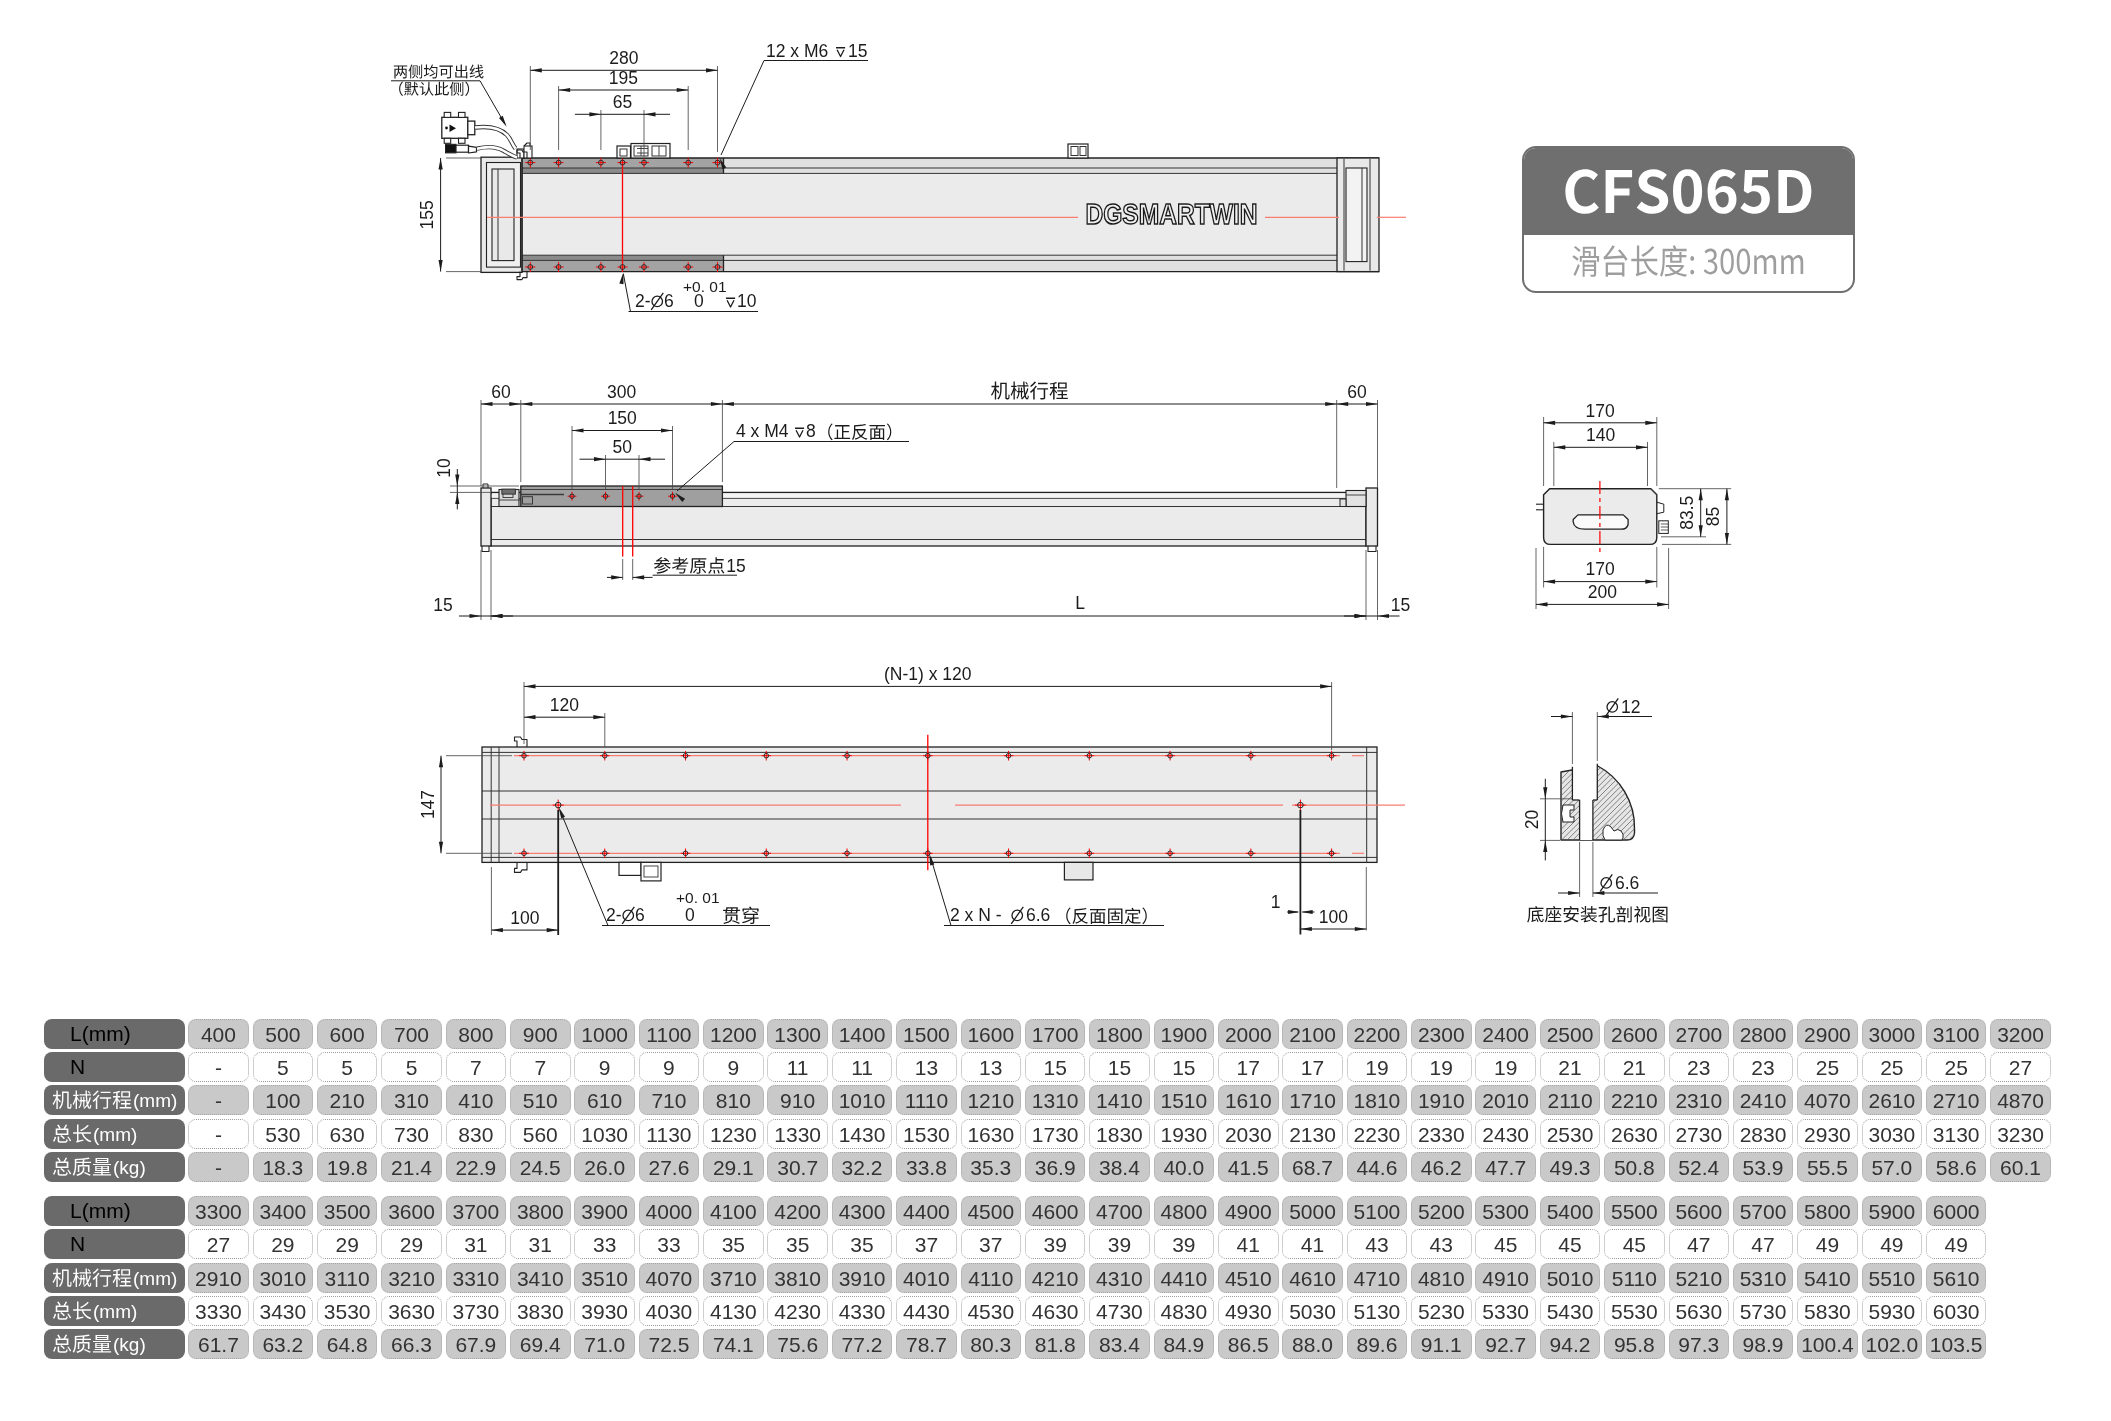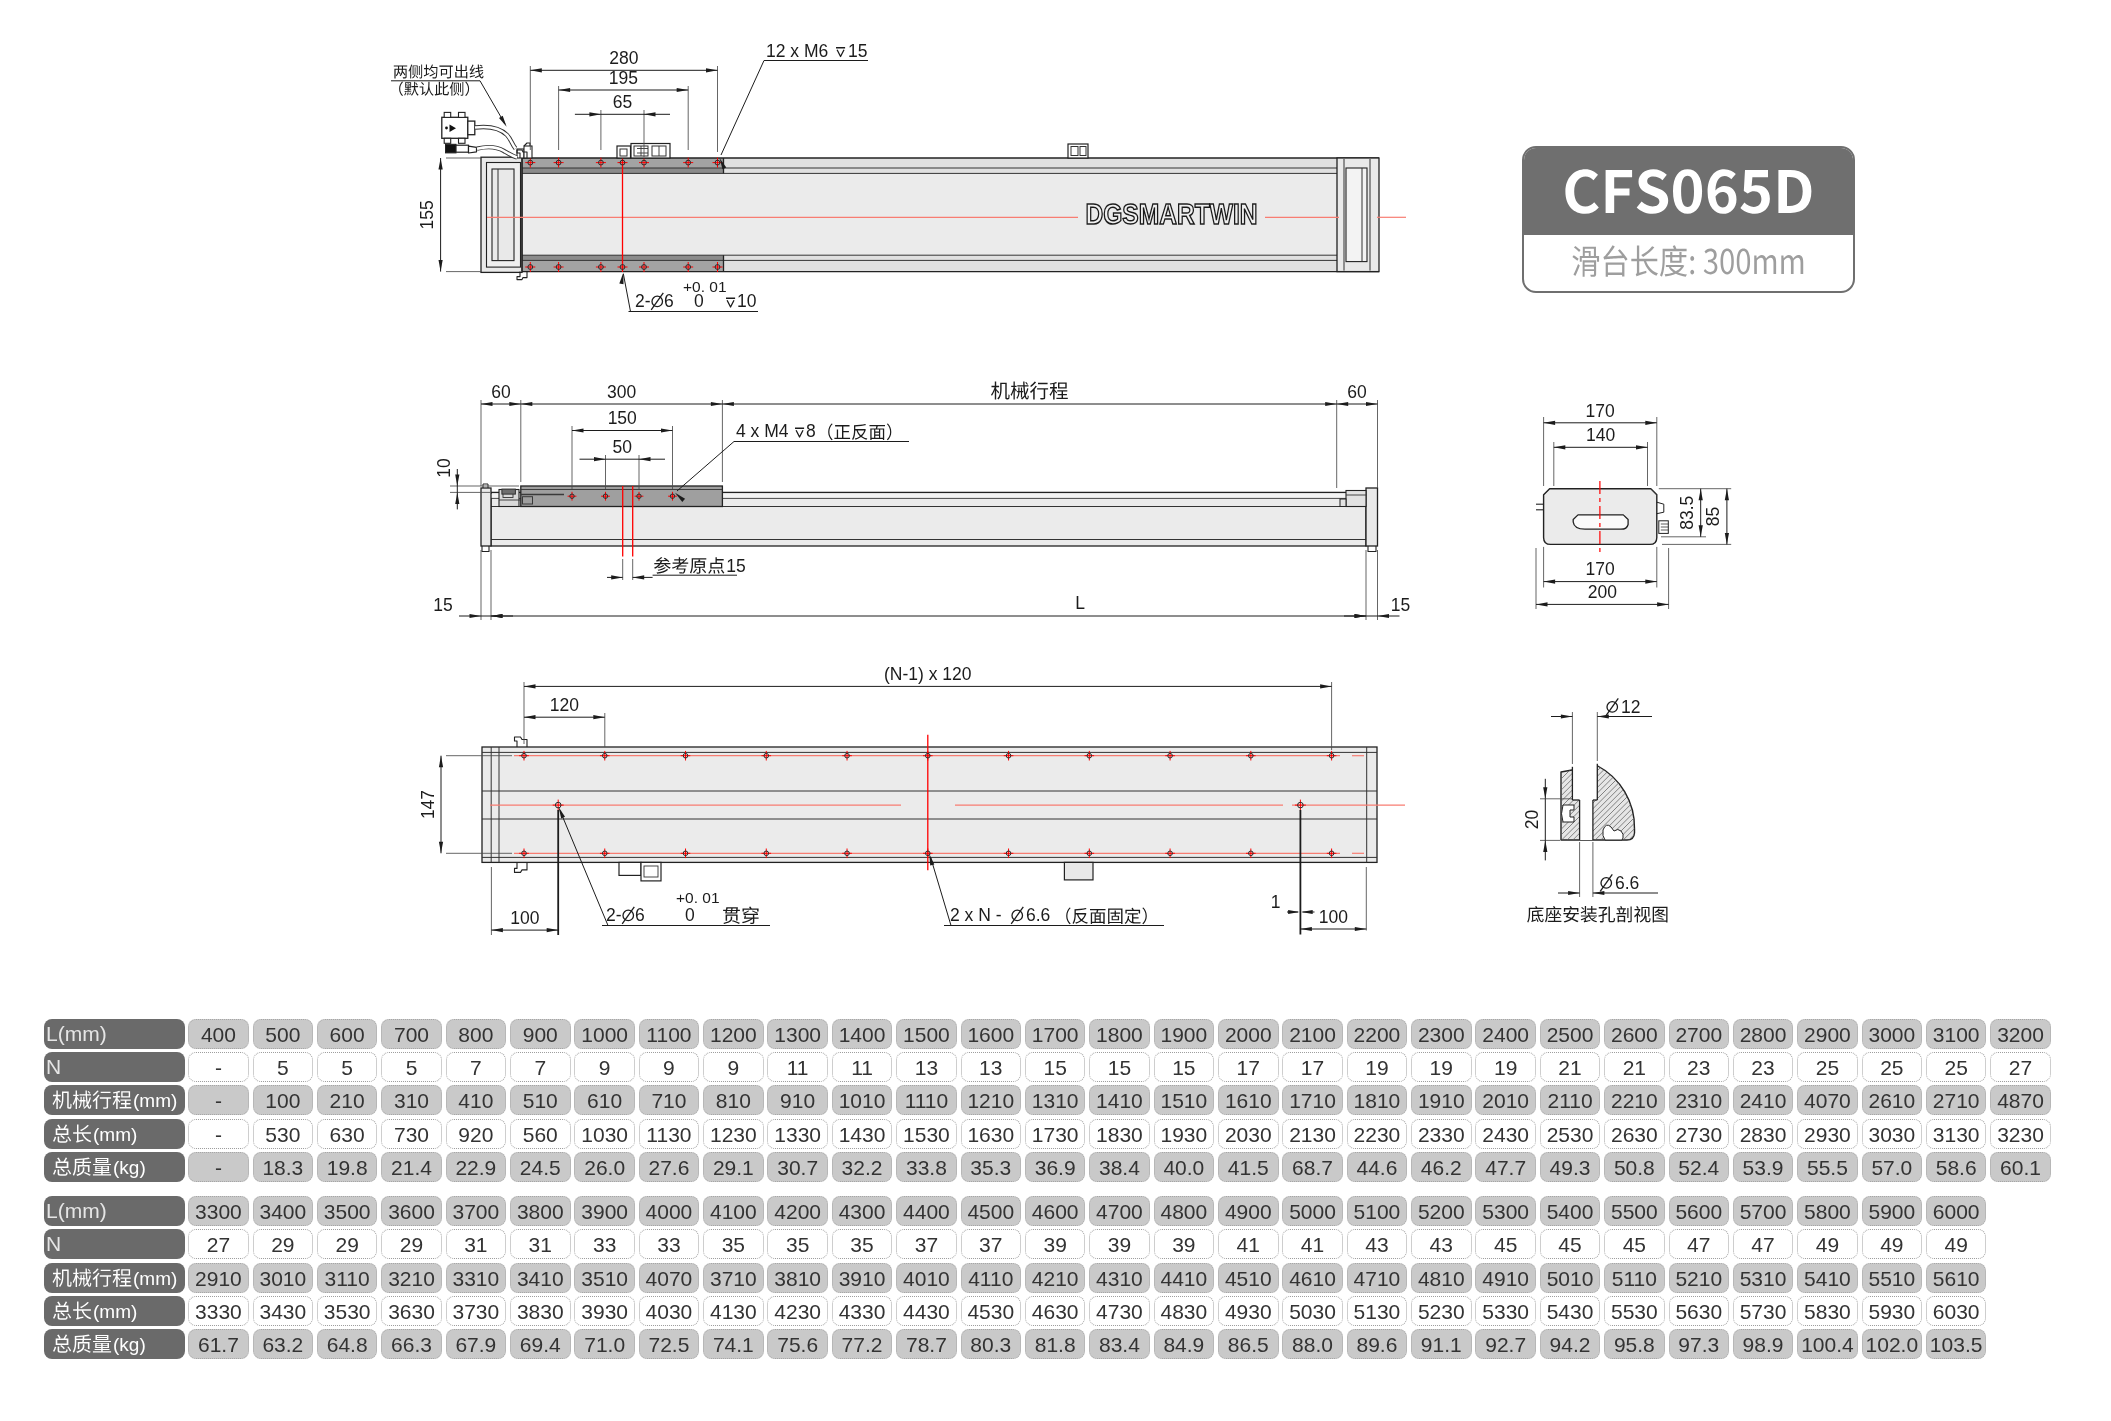--- a/index.html
+++ b/index.html
@@ -1,17 +1,17 @@
 <!DOCTYPE html>
 <html><head><meta charset="utf-8">
 <style>
 html,body{margin:0;padding:0;background:#fff;}
 #page{position:relative;width:2111px;height:1421px;background:#fff;overflow:hidden;font-family:"Liberation Sans",sans-serif;}
 .hc{position:absolute;width:141.0px;height:30.0px;background:#6a6a6a;border-radius:8px;}
-.ht{position:absolute;left:2px;top:0;line-height:30.0px;font-size:21px;color:#e5e5e5;}
+.ht{position:absolute;left:26px;top:0;line-height:30.0px;font-size:21px;color:#000000;}
 .dc{position:absolute;width:60.5px;height:30.0px;border-radius:8px;line-height:30.0px;font-size:21px;color:#333;text-align:center;box-sizing:border-box;}
 .dc.g{background:#c9c9c9;border:1px dotted #a6a6a6;}
 .dc.w{background:#fff;border:1px dotted #9e9e9e;}
 #lbox{position:absolute;left:1521.7px;top:146px;width:333.3px;height:147px;border:2.5px solid #6f6f6f;border-radius:14px;box-sizing:border-box;overflow:hidden;}
 #lboxtop{position:absolute;left:0;top:0;width:100%;height:86.5px;background:#6f6f6f;}
 </style></head>
 <body>
 <div id="page">
 <svg width="2111" height="1000" viewBox="0 0 2111 1000" style="position:absolute;left:0;top:0">
       <rect x="522.0" y="158.0" width="857.0" height="15.400000000000006" fill="#e0e0e0"></rect>
@@ -668,21 +668,21 @@
         <g transform="translate(8,22.3)">
           <path d="M15.2 -4.3C16.3 -2.9 17.5 -1 17.9 0.2L19.2 -0.6C18.7 -1.8 17.5 -3.6 16.3 -4.9ZM8.2 -5.4C9.6 -4.5 11.1 -3.1 11.8 -2.1L12.9 -3C12.2 -4 10.6 -5.3 9.3 -6.2ZM5.6 -4.8V-0.7C5.6 0.9 6.2 1.4 8.6 1.4C9.1 1.4 12.6 1.4 13.1 1.4C15 1.4 15.5 0.8 15.7 -1.5C15.2 -1.6 14.6 -1.8 14.3 -2C14.1 -0.3 14 0 13 0C12.2 0 9.3 0 8.7 0C7.4 0 7.2 -0.1 7.2 -0.7V-4.8ZM2.7 -4.5C2.4 -3 1.7 -1.2 0.9 -0.2L2.2 0.5C3.1 -0.7 3.8 -2.6 4.2 -4.2ZM5.3 -11.3H14.7V-7.8H5.3ZM3.7 -12.8V-6.4H16.4V-12.8H13.1C13.8 -13.8 14.6 -15 15.2 -16.2L13.7 -16.8C13.2 -15.6 12.3 -13.9 11.5 -12.8H7.4L8.6 -13.4C8.2 -14.3 7.3 -15.7 6.4 -16.7L5.1 -16.1C6 -15.1 6.8 -13.7 7.2 -12.8Z M35.4 -16.4C33.6 -14.3 30.7 -12.4 27.9 -11.2C28.3 -10.9 28.9 -10.3 29.2 -10C31.9 -11.3 34.9 -13.4 36.9 -15.7ZM21.1 -9V-7.5H25V-1.1C25 -0.3 24.5 0 24.1 0.1C24.4 0.5 24.7 1.1 24.8 1.5C25.2 1.2 26 0.9 31.5 -0.5C31.4 -0.9 31.3 -1.5 31.3 -1.9L26.5 -0.8V-7.5H29.7C31.3 -3.3 34.1 -0.4 38.3 1C38.5 0.6 39 -0.1 39.3 -0.4C35.5 -1.5 32.7 -4 31.2 -7.5H38.9V-9H26.5V-16.7H25V-9Z" fill="#fff"></path>
         </g>
         <text x="49.0" y="22.3" font-family="Liberation Sans, sans-serif" font-size="19" fill="#fff">(mm)</text>
       </svg>
     </div>
     <div class="dc w" style="left:188.2px;top:1118.6px">-</div>
     <div class="dc w" style="left:252.6px;top:1118.6px">530</div>
     <div class="dc w" style="left:316.9px;top:1118.6px">630</div>
     <div class="dc w" style="left:381.3px;top:1118.6px">730</div>
-    <div class="dc w" style="left:445.6px;top:1118.6px">920</div>
+    <div class="dc w" style="left:445.6px;top:1118.6px">830</div>
     <div class="dc w" style="left:510.0px;top:1118.6px">560</div>
     <div class="dc w" style="left:574.4px;top:1118.6px">1030</div>
     <div class="dc w" style="left:638.7px;top:1118.6px">1130</div>
     <div class="dc w" style="left:703.1px;top:1118.6px">1230</div>
     <div class="dc w" style="left:767.4px;top:1118.6px">1330</div>
     <div class="dc w" style="left:831.8px;top:1118.6px">1430</div>
     <div class="dc w" style="left:896.2px;top:1118.6px">1530</div>
     <div class="dc w" style="left:960.5px;top:1118.6px">1630</div>
     <div class="dc w" style="left:1024.9px;top:1118.6px">1730</div>
     <div class="dc w" style="left:1089.2px;top:1118.6px">1830</div>

